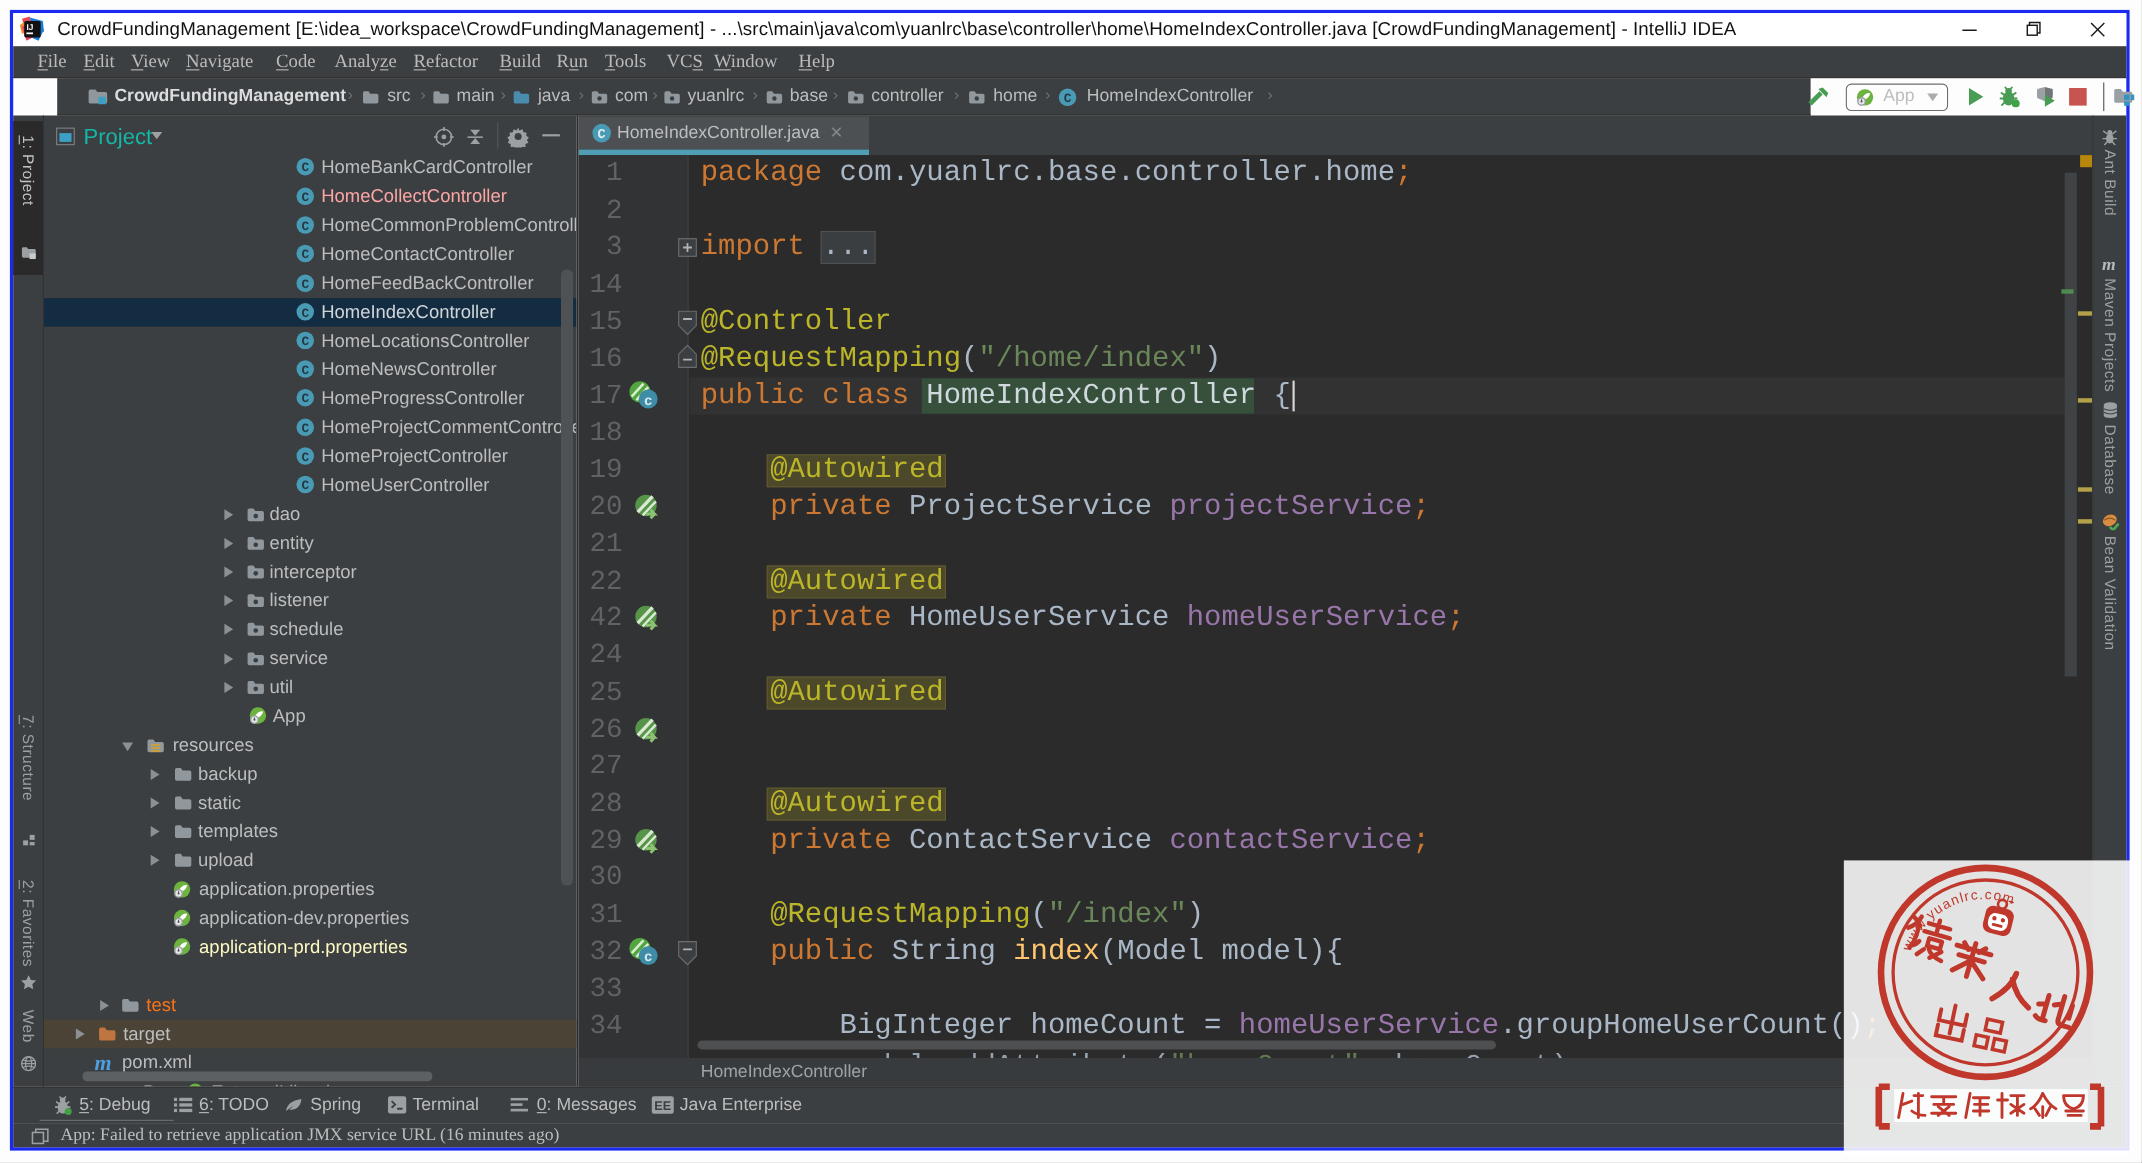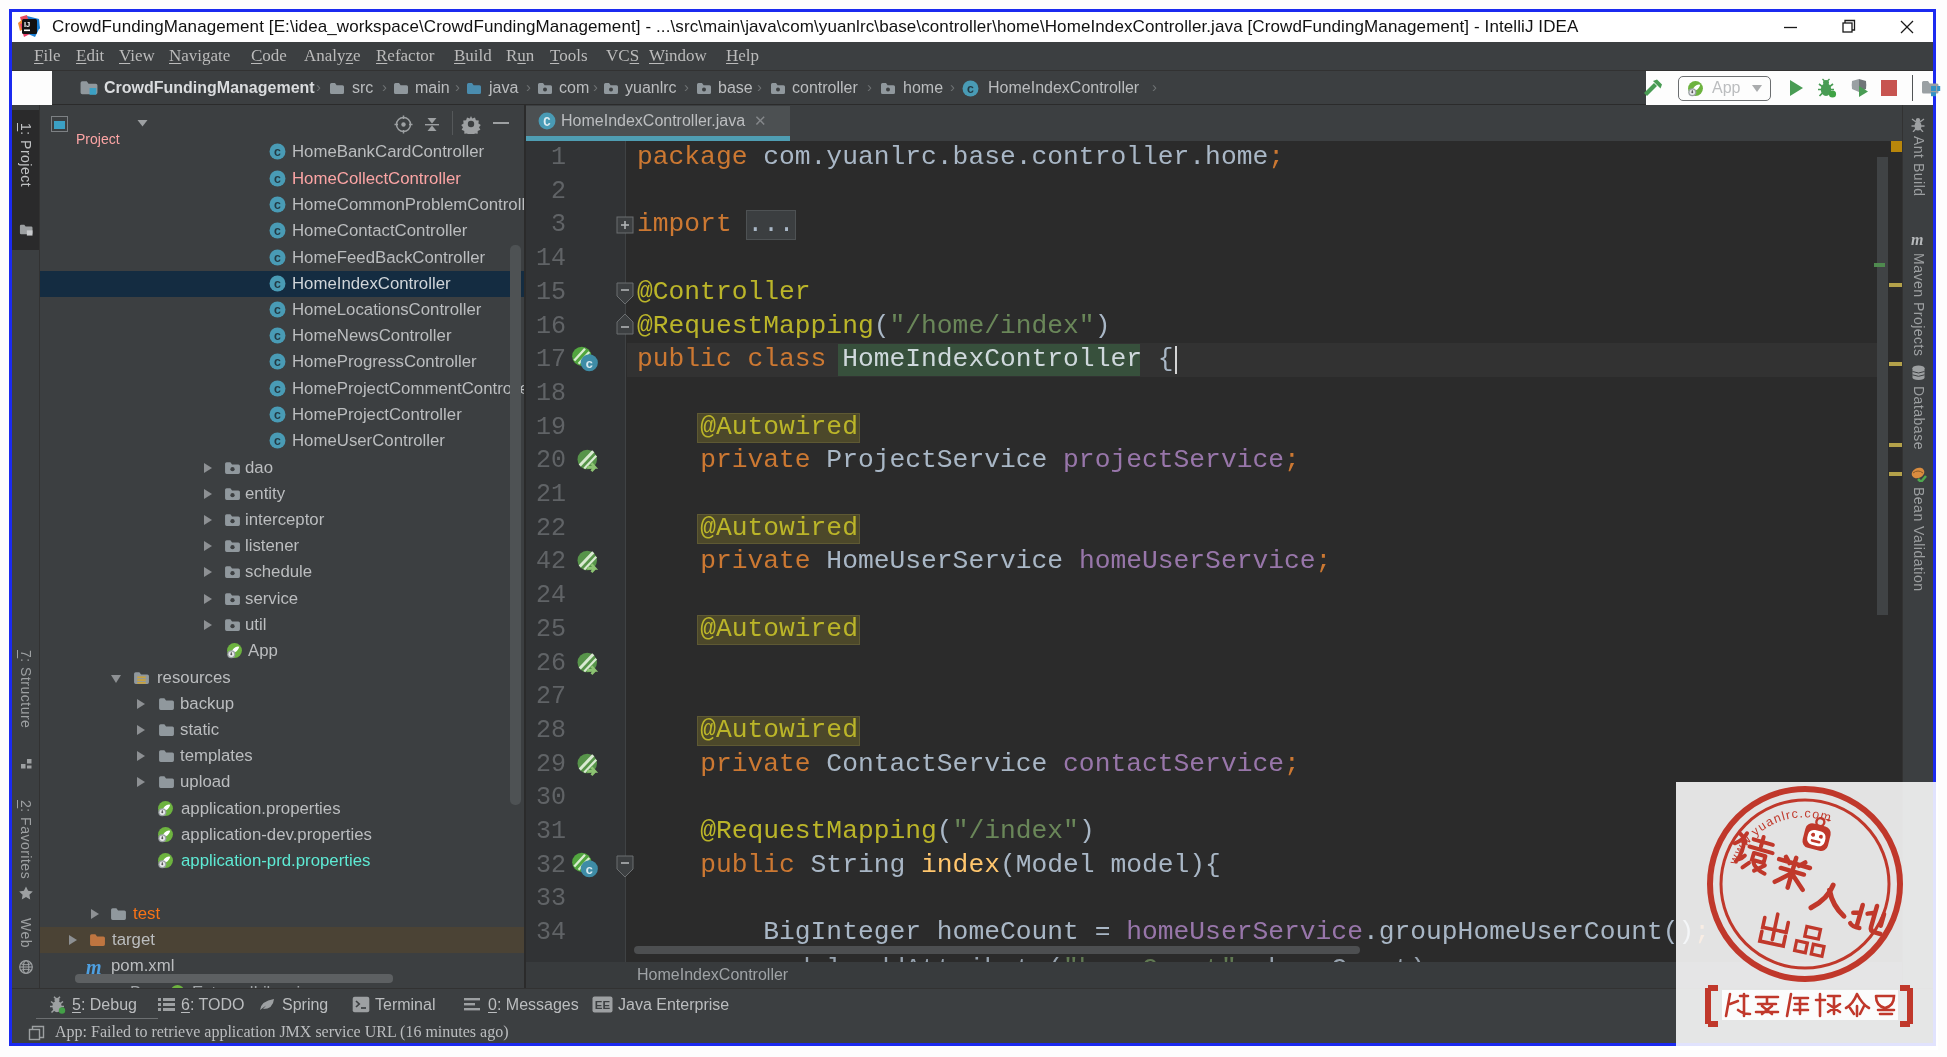--- a/index.html
+++ b/index.html
@@ -246,21 +246,21 @@
         <circle cx="7" cy="7" r="6.3" fill="none" stroke="#9da0a2" stroke-width="1.2"></circle>
         <ellipse cx="7" cy="7" rx="2.8" ry="6.3" fill="none" stroke="#9da0a2" stroke-width="1.1"></ellipse>
         <line x1="0.7" y1="7" x2="13.3" y2="7" stroke="#9da0a2" stroke-width="1.1"></line>
         <path d="M1.6,3.5 Q7,6 12.4,3.5 M1.6,10.5 Q7,8 12.4,10.5" fill="none" stroke="#9da0a2" stroke-width="1.1"></path>
       </svg>
   </div>
   <div class="abs" id="projpanel" style="overflow:hidden">
     <div class="abs" style="left:11px;top:11px;width:17px;height:16px;border:1px solid #7d8184">
         <div class="abs" style="left:2px;top:4px;width:11px;height:8px;background:#3ba0c4"></div>
       </div>
-    <div class="abs" style="left:36px;top:19px;height:30px;line-height:30px;font-size:14px;color:#fca5a5">Project</div>
+    <div class="abs" style="left:36px;top:5px;height:30px;line-height:30px;font-size:20px;color:#14b8a6">Project</div>
     <svg class="abs" style="left:97px;top:14px" width="11" height="8">
         <polygon points="0.5,1 10.5,1 5.5,7.5" fill="#9da0a2"></polygon>
       </svg>
     <svg class="abs" style="left:354px;top:10px" width="19" height="19" viewBox="0 0 19 19">
         <circle cx="9.5" cy="9.5" r="7" fill="none" stroke="#9da0a2" stroke-width="1.5"></circle>
         <circle cx="9.5" cy="9.5" r="2.2" fill="#9da0a2"></circle>
         <g stroke="#9da0a2" stroke-width="1.5">
           <line x1="9.5" y1="0.5" x2="9.5" y2="4"></line>
           <line x1="9.5" y1="15" x2="9.5" y2="18.5"></line>
           <line x1="0.5" y1="9.5" x2="4" y2="9.5"></line>
@@ -478,21 +478,21 @@
     <div class="trow" style="top:717px">
       <svg class="ticon" style="left:117px" width="17" height="17" viewBox="0 0 16 16">
           <use href="#springleaf"></use>
         </svg>
       <div class="abs" style="left:141px;color:#bbbdbf">application-dev.properties</div>
     </div>
     <div class="trow" style="top:743px">
       <svg class="ticon" style="left:117px" width="17" height="17" viewBox="0 0 16 16">
           <use href="#springleaf"></use>
         </svg>
-      <div class="abs" style="left:141px;color:#5eead4">application-prd.properties</div>
+      <div class="abs" style="left:141px;color:#fef9c3">application-prd.properties</div>
     </div>
     <div class="trow" style="top:796px">
       <svg class="ticon" style="left:49px;top:7px" width="12" height="12">
           <polygon points="2,1 10,6 2,11" fill="#8d9093"></polygon>
         </svg>
       <svg class="ticon" style="left:70px" width="17" height="17" viewBox="0 0 16 16">
           <use href="#folder"></use>
         </svg>
       <div class="abs" style="left:93px;color:#f97316">test</div>
     </div>

